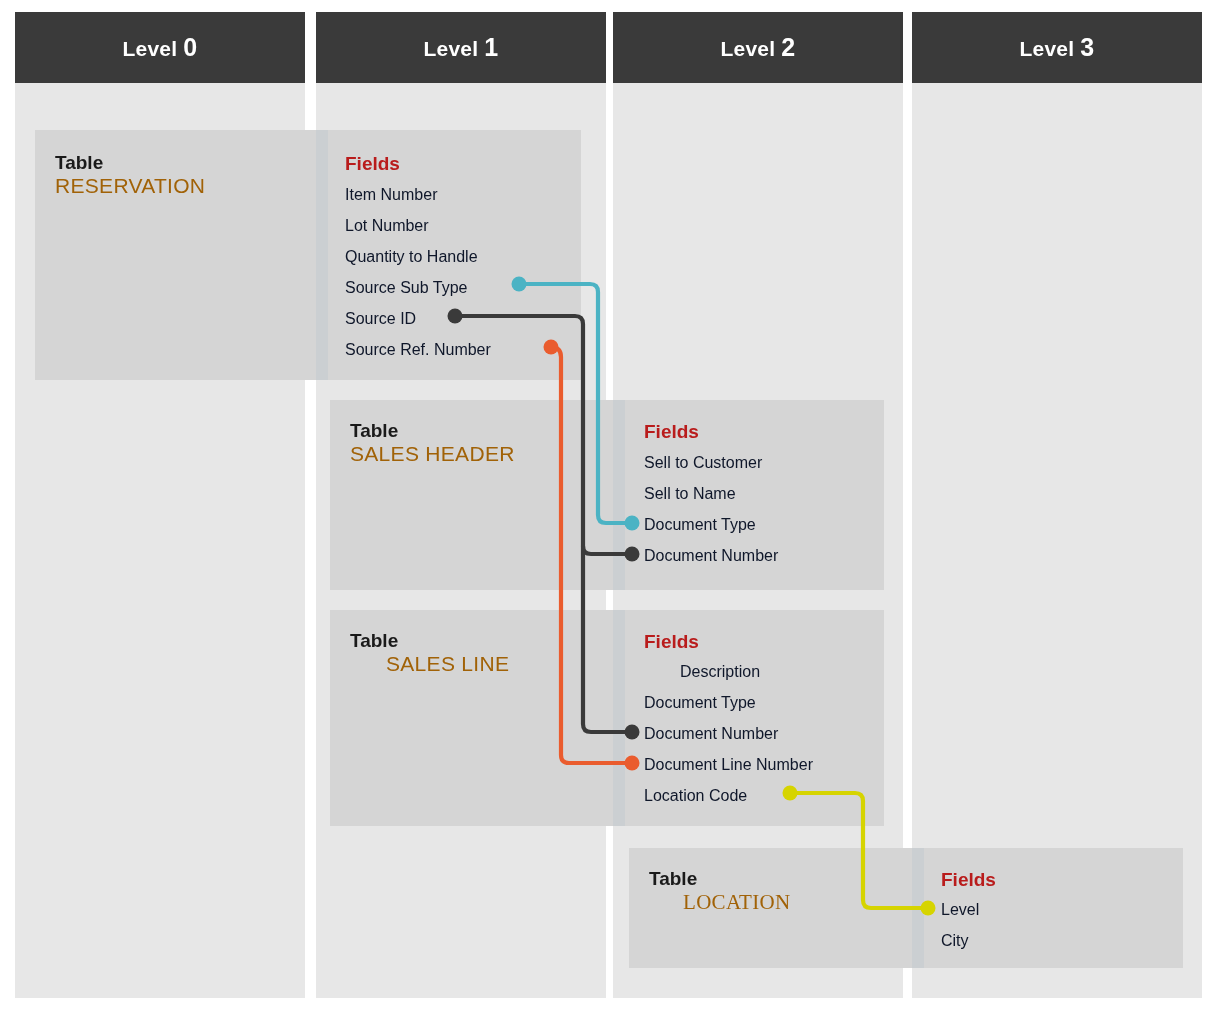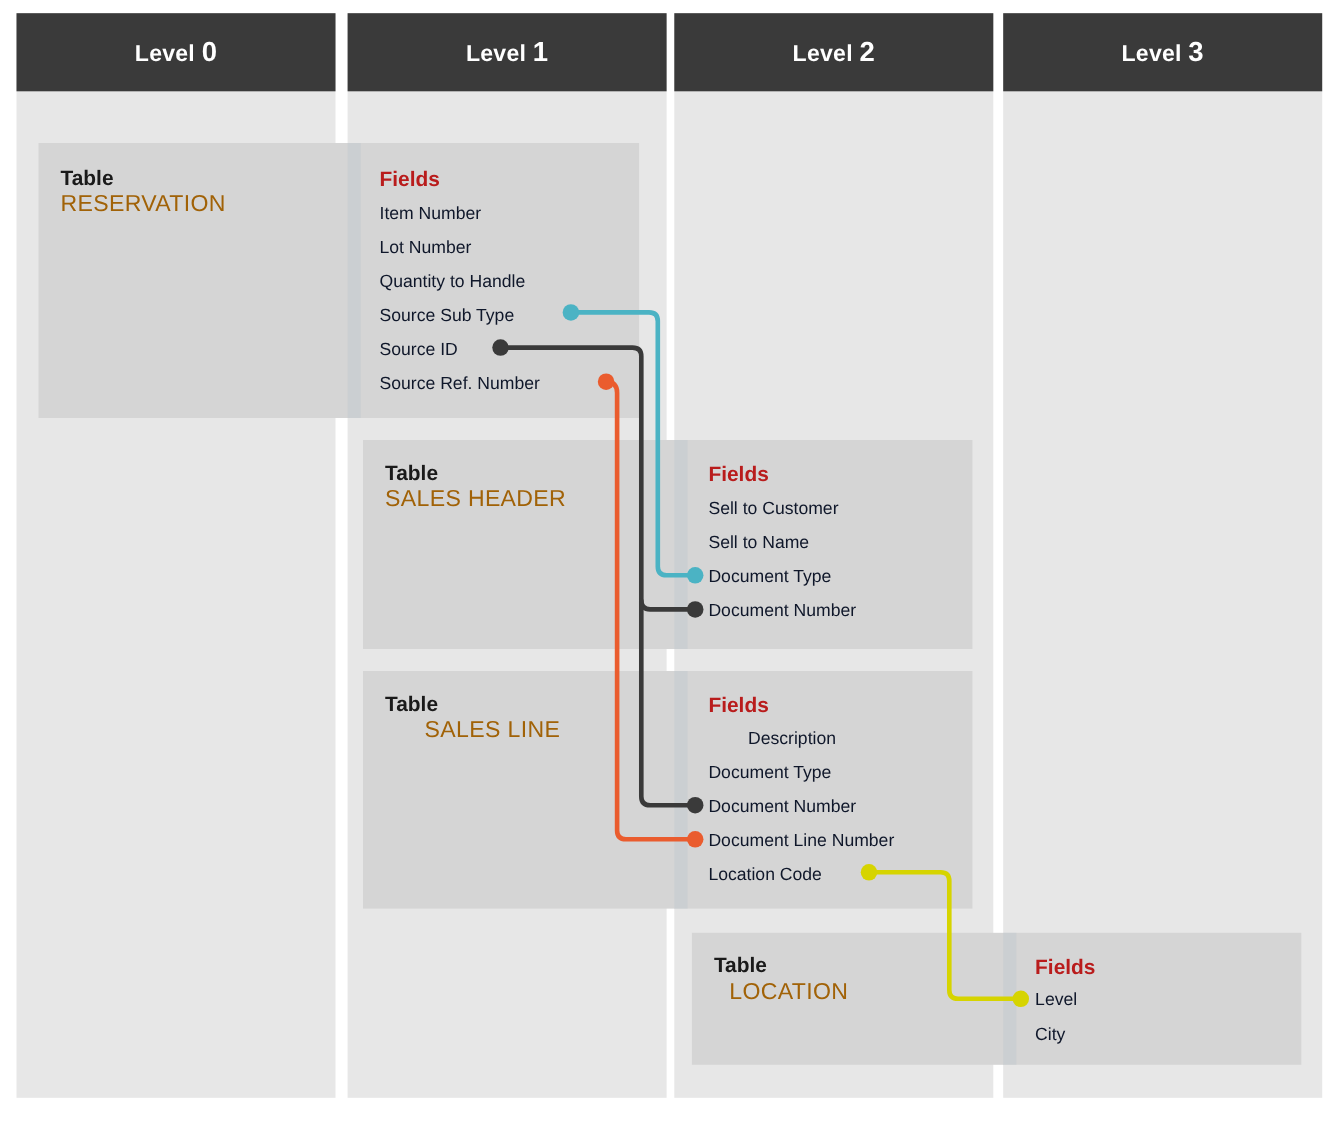--- a/index.html
+++ b/index.html
@@ -150,21 +150,21 @@
   <div class="field-row" style="left:680px; top:662px;">Description</div>
   <div class="field-row" style="left:644px; top:693px;">Document Type</div>
   <div class="field-row" style="left:644px; top:724px;">Document Number</div>
   <div class="field-row" style="left:644px; top:755px;">Document Line Number</div>
   <div class="field-row" style="left:644px; top:786px;">Location Code</div>
 
   <div class="block" style="left:629px; top:848px; width:554px; height:120px;"></div>
   <div class="block-overlap" style="left:912px; top:848px; width:12px; height:120px;"></div>
 
   <div class="blk-title" style="left:649px; top:868px;">Table</div>
-  <div class="blk-name" style="left:663px; top:890px;">LOCATION</div>
+  <div class="blk-name" style="left:683px; top:890px;font-family:Liberation Serif, serif;">LOCATION</div>
 
   <div class="fields-title" style="left:941px; top:869px;">Fields</div>
 
   <div class="field-row" style="left:941px; top:900px;">Level</div>
   <div class="field-row" style="left:941px; top:931px;">City</div>
 
   <svg id="wires" viewBox="0 0 1216 1021" width="1216" height="1021">
 
     <path d="M 519 284 H 590 Q 598 284 598 292 V 515 Q 598 523 606 523 H 632" stroke="#4bb3c4"></path>
 

